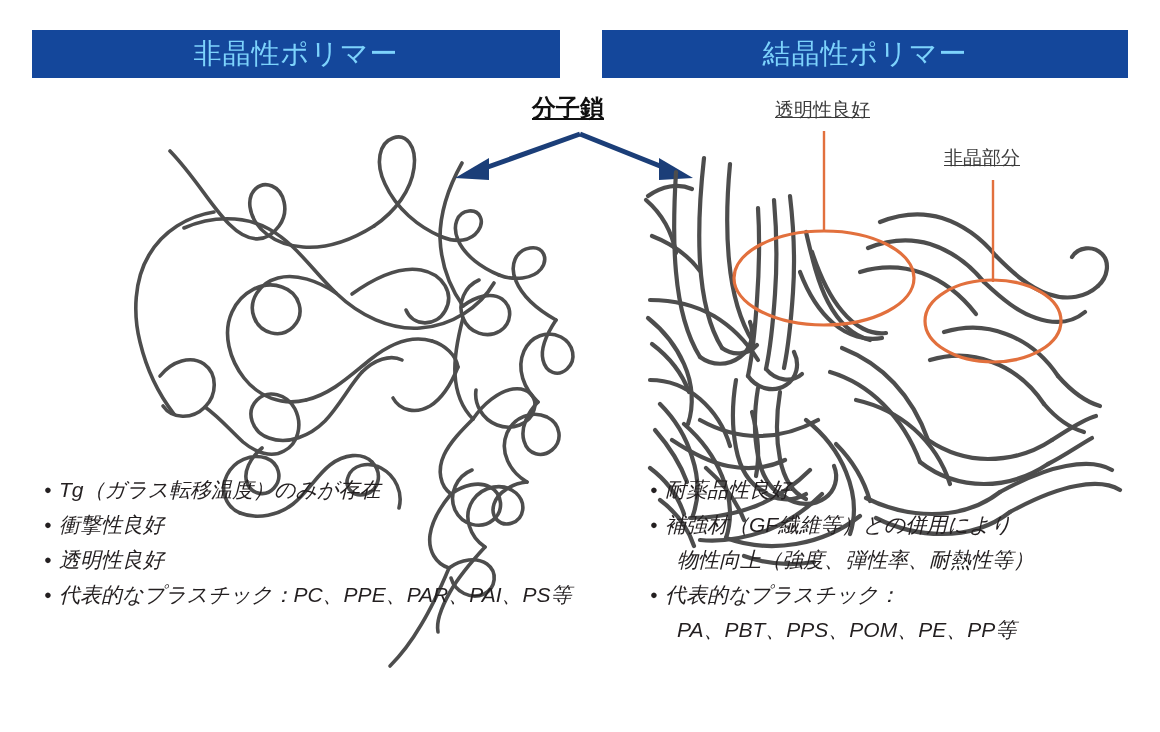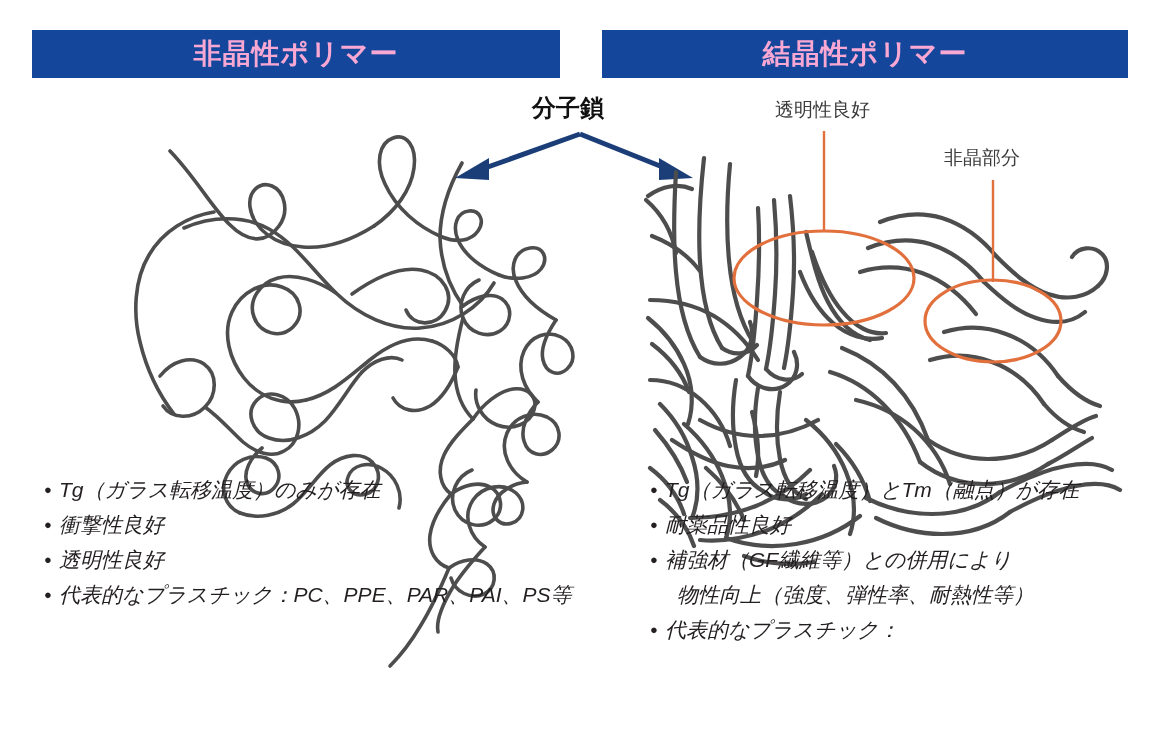--- a/index.html
+++ b/index.html
@@ -22,23 +22,23 @@
     top: 30px;
     height: 48px;
     background: #14479B;
     display: flex;
     align-items: center;
     justify-content: center;
   }
   #header-left  { left: 32px;  width: 528px; }
   #header-right { left: 602px; width: 526px; }
   .header-bar .header-title {
-    color: #f9a8d4;
+    color: #7dd3fc;
     font-size: 28px;
-    font-weight: bold;
+    font-weight: normal;
     letter-spacing: 1px;
     line-height: 1;
     white-space: nowrap;
   }
 
   
   #diagram-layer {
     position: absolute;
     left: 0; top: 0;
     width: 1160px;
@@ -46,20 +46,21 @@
     pointer-events: none;
   }
 
   
   .callout-label {
     position: absolute;
     font-size: 19px;
     color: #3b3b3b;
     white-space: nowrap;
     line-height: 1;
+    text-decoration: underline;
   }
   #label-molecular-chain {
     left: 532px;
     top: 96px;
     font-size: 24px;
     font-weight: bold;
     color: #111111;
   }
   #label-crystalline-region { left: 775px; top: 100px; }
   #label-amorphous-region   { left: 944px; top: 148px; }
@@ -284,18 +285,18 @@
 <div class="callout-label" id="label-amorphous-region">非晶部分</div>
 
 <div class="bullet-list" id="bullets-left">
   <div class="bullet-item">Tg（ガラス転移温度）のみが存在</div>
   <div class="bullet-item">衝撃性良好</div>
   <div class="bullet-item">透明性良好</div>
   <div class="bullet-item">代表的なプラスチック：PC、PPE、PAR、PAI、PS等</div>
 </div>
 
 <div class="bullet-list" id="bullets-right">
-  <div class="bullet-item">Tg（ガラス転移温度）とTm（融点）が存在</div>
   <div class="bullet-item">耐薬品性良好</div>
   <div class="bullet-item">補強材（GF繊維等）との併用により</div>
   <div class="bullet-cont">物性向上（強度、弾性率、耐熱性等）</div>
   <div class="bullet-item">代表的なプラスチック：</div>
+  <div class="bullet-cont">PA、PBT、PPS、POM、PE、PP等</div>
 </div>
 
 </body></html>

